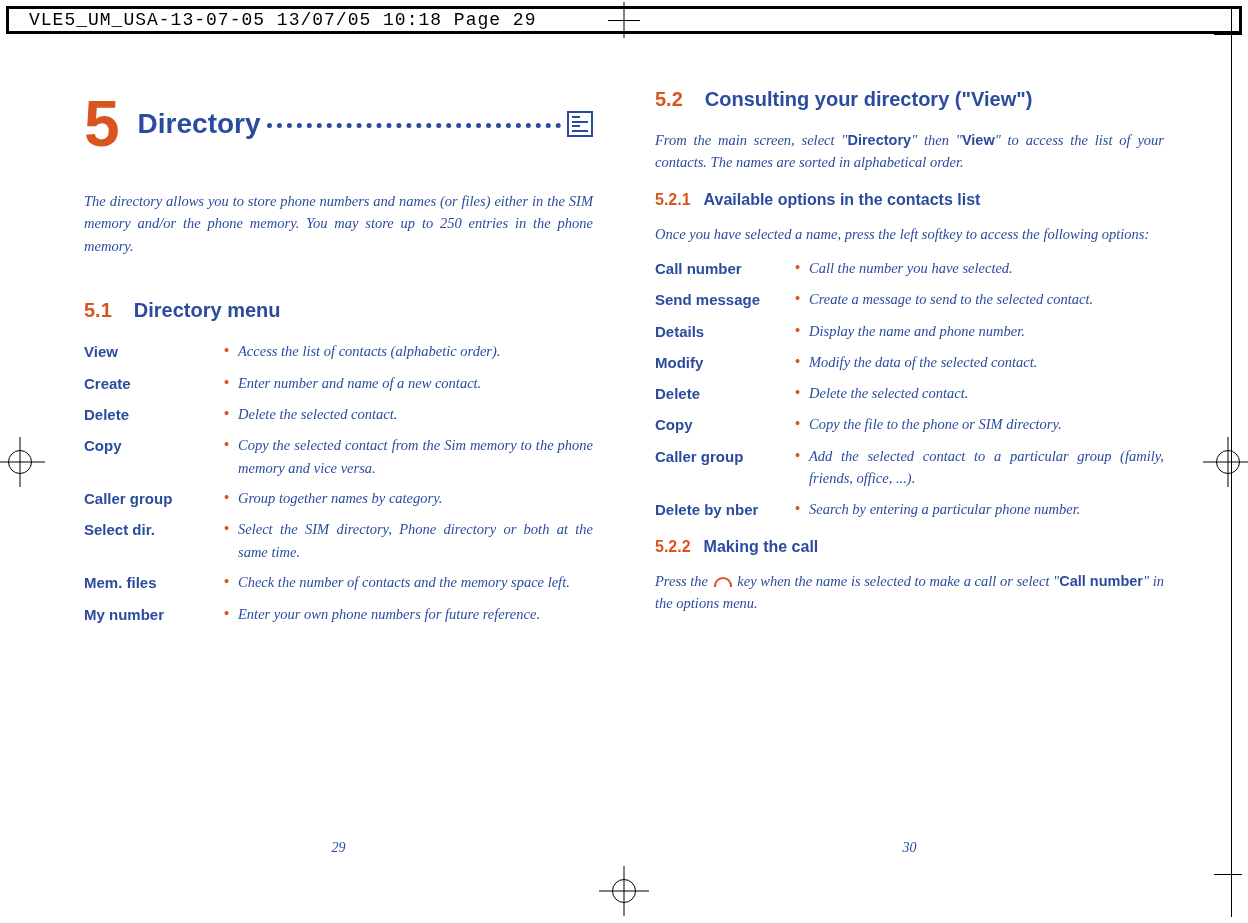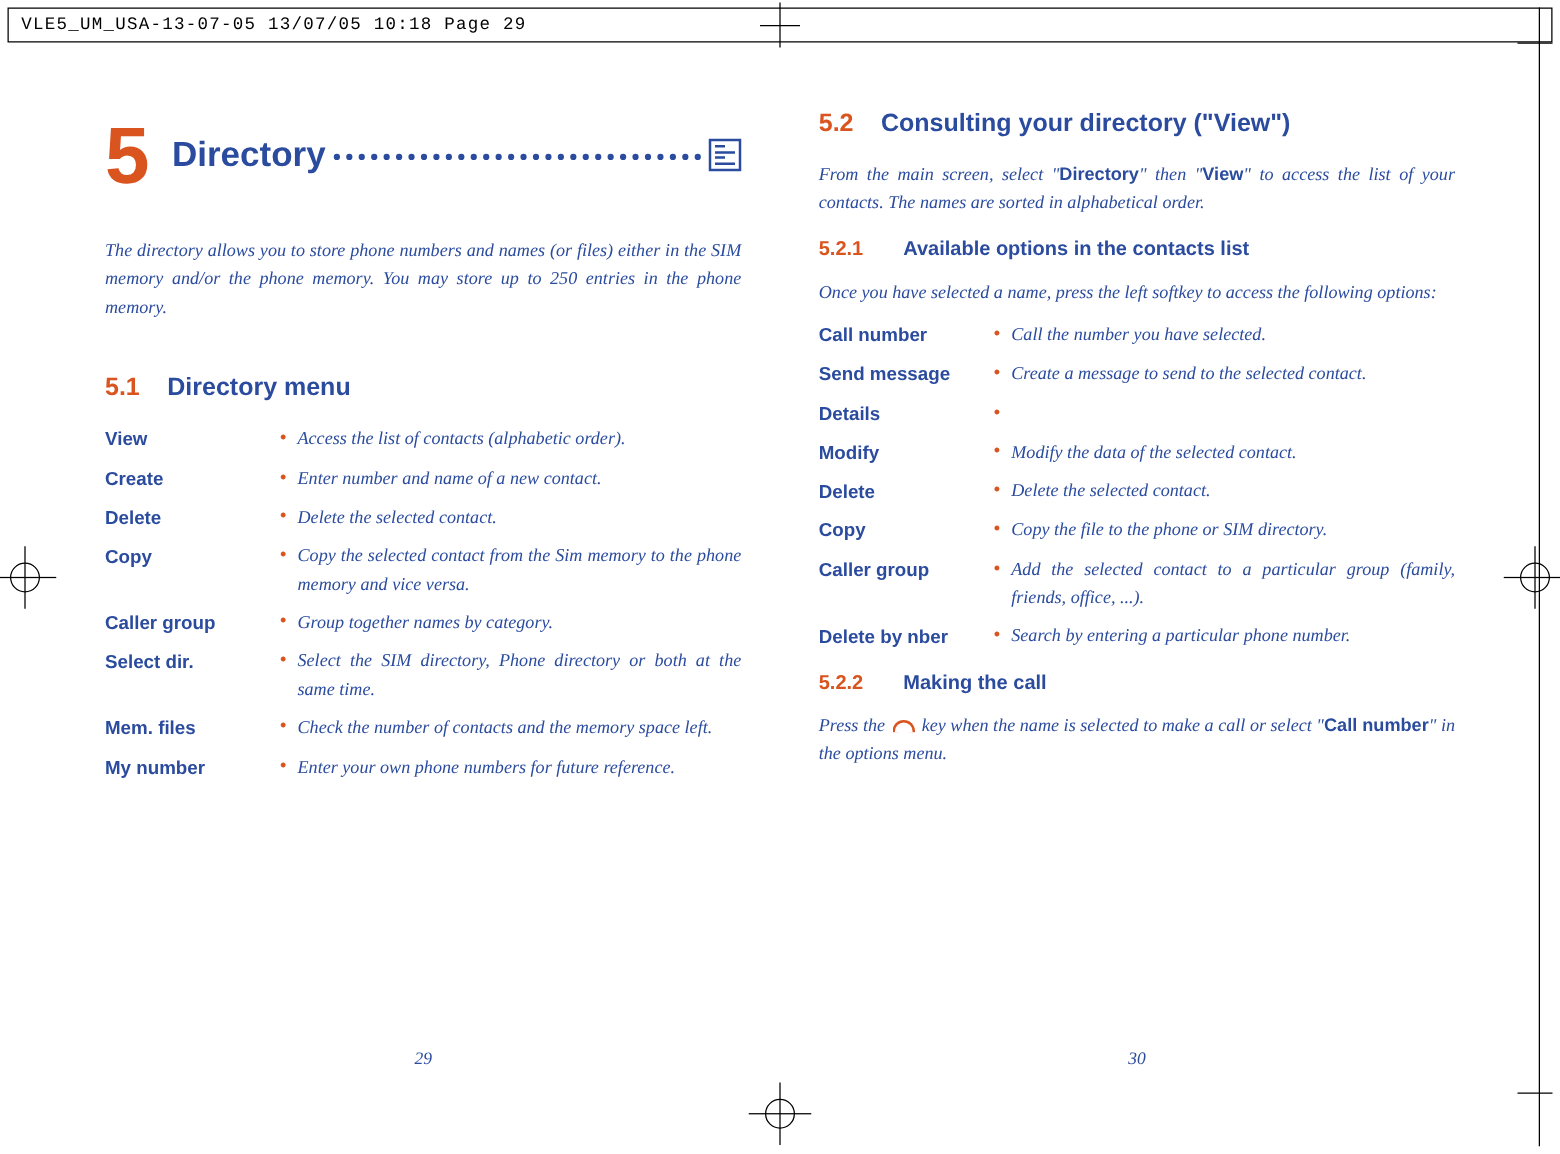--- a/index.html
+++ b/index.html
@@ -8,21 +8,21 @@
   --black:#1a1a1a;
 }
 *{box-sizing:border-box;margin:0;padding:0;}
 body{
   width:1248px;height:923px;
   background:#fff;
   font-family:Georgia, "Times New Roman", serif;
   position:relative;
   color:var(--blue);
 }
-.header-bar{position:absolute;top:6px;left:6px;right:6px;height:28px;border:1px solid #000000;display:flex;align-items:center;padding-left:10px;font-family:"Courier New",monospace;font-size:14px;color:#000;letter-spacing:1px;}
+.header-bar{position:absolute;top:6px;left:6px;right:6px;height:28px;border:3px solid #000000;display:flex;align-items:center;padding-left:20px;font-family:"Courier New",monospace;font-size:18px;color:#000;letter-spacing:1px;}
 .reg-top{position:absolute;top:20px;left:50%;transform:translate(-50%,0);}
 .reg-top .cross-v{position:absolute;left:50%;top:-18px;bottom:auto;height:36px;width:1px;background:#000;transform:translateX(-50%);}
 .reg-top .cross-h{position:absolute;top:0;left:-16px;right:-16px;height:1px;background:#000;}
 .reg-bottom{position:absolute;bottom:20px;left:50%;transform:translate(-50%,0);}
 .reg-bottom .circ{width:24px;height:24px;border:1px solid #000;border-radius:50%;position:relative;}
 .reg-bottom .circ:before{content:"";position:absolute;left:50%;top:-14px;bottom:-14px;width:1px;background:#000;transform:translateX(-50%);}
 .reg-bottom .circ:after{content:"";position:absolute;top:50%;left:-14px;right:-14px;height:1px;background:#000;transform:translateY(-50%);}
 .reg-left,.reg-right{position:absolute;top:50%;transform:translateY(-50%);}
 .reg-left{left:8px;}
 .reg-right{right:8px;}
@@ -41,21 +41,21 @@
 .chapter-title{font-family:Arial,Helvetica,sans-serif;font-size:28px;font-weight:bold;color:var(--blue);flex:1;display:flex;align-items:center;gap:6px;}
 .chapter-dots{flex:1;border-bottom:5px dotted var(--blue);height:0;margin-top:4px;}
 .dir-icon{width:26px;height:26px;border:2px solid var(--blue);display:inline-flex;flex-direction:column;justify-content:space-around;padding:2px 3px;}
 .dir-icon i{display:block;height:2px;background:var(--blue);}
 .dir-icon i.short{width:50%;}
 .dir-icon i.long{width:100%;}
 .intro{text-align:justify;margin-bottom:38px;font-style:italic;}
 .h2{font-family:Arial,Helvetica,sans-serif;font-size:20px;font-weight:bold;color:var(--blue);margin-bottom:14px;}
 .h2 .num{color:var(--orange);margin-right:22px;}
 .h3{font-family:Arial,Helvetica,sans-serif;font-size:16px;font-weight:bold;color:var(--blue);margin:14px 0 10px;}
-.h3 .num{color:var(--orange);margin-right:32px;}
+.h3 .num{color:var(--orange);margin-right:13px;}
 .def-row{display:flex;margin-bottom:8px;align-items:flex-start;}
 .def-term{flex:0 0 140px;font-family:Arial,Helvetica,sans-serif;font-weight:bold;color:var(--blue);font-size:15px;}
 .def-bullet{color:var(--orange);flex:0 0 14px;font-weight:bold;line-height:1.4;}
 .def-desc{flex:1;text-align:justify;font-style:italic;}
 .page-num{position:absolute;bottom:4px;left:50%;transform:translateX(-50%);font-style:italic;font-size:14px;}
 .para{text-align:justify;margin-bottom:12px;font-style:italic;}
 .bold-inline{font-family:Arial,Helvetica,sans-serif;font-weight:bold;font-style:normal;}
 .phone-key{display:inline-block;width:18px;height:10px;border:2px solid var(--orange);border-bottom:none;border-radius:10px 10px 0 0;vertical-align:middle;margin:0 2px;}
 </style>
 </head>
@@ -167,20 +167,21 @@
           <div class="def-desc">Call the number you have selected.</div>
         </div>
       <div class="def-row">
           <div class="def-term">Send message</div>
           <div class="def-bullet">•</div>
           <div class="def-desc">Create a message to send to the selected contact.</div>
         </div>
       <div class="def-row">
           <div class="def-term">Details</div>
           <div class="def-bullet">•</div>
+          <div class="def-desc">Display the name and phone number.</div>
         </div>
       <div class="def-row">
           <div class="def-term">Modify</div>
           <div class="def-bullet">•</div>
           <div class="def-desc">Modify the data of the selected contact.</div>
         </div>
       <div class="def-row">
           <div class="def-term">Delete</div>
           <div class="def-bullet">•</div>
           <div class="def-desc">Delete the selected contact.</div>

